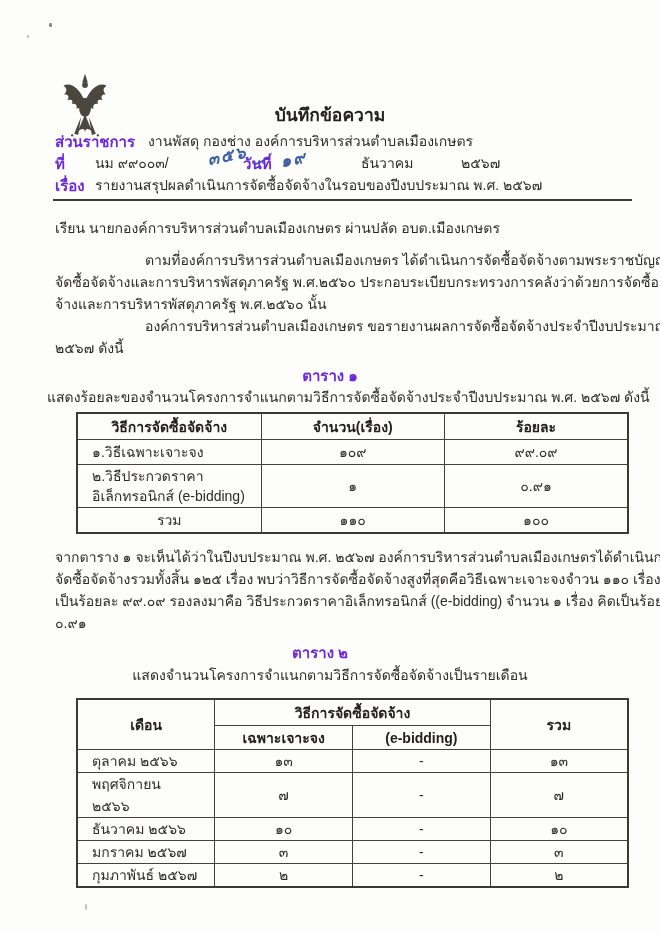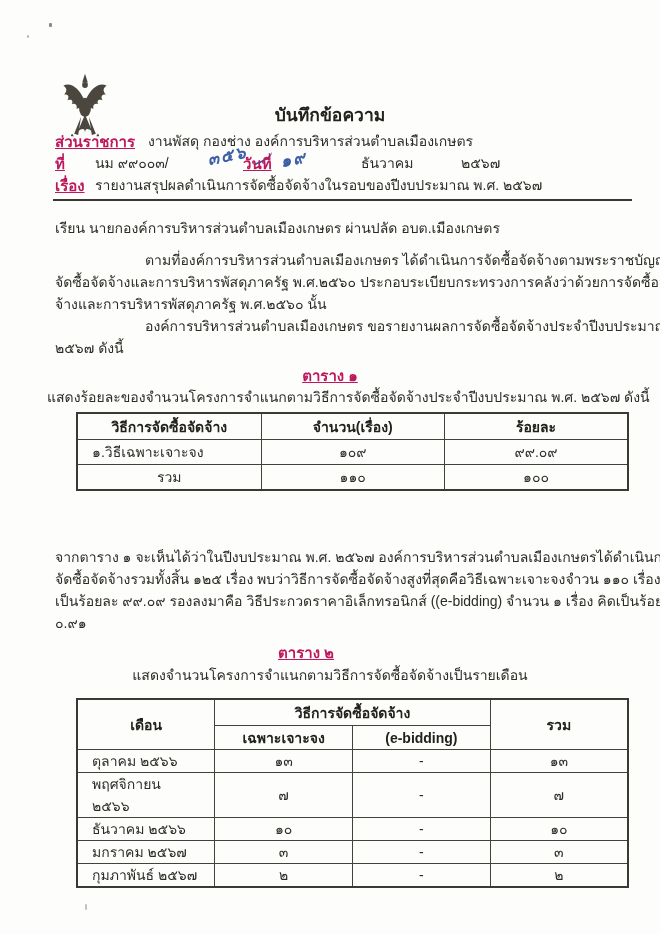--- a/index.html
+++ b/index.html
@@ -4,21 +4,21 @@
 <style>
   html,body{margin:0;padding:0;}
   body{
     width:660px;height:934px;position:relative;overflow:hidden;
     background:#fdfdfb;
     font-family:"Liberation Sans","DejaVu Sans",sans-serif;
     color:#2d2b26;
     -webkit-font-smoothing:antialiased;
   }
   .abs{position:absolute;}
-  .bold{font-weight:bold;color:#be185d;text-decoration:underline;}
+  .bold{font-weight:bold;color:#6d28d9;}
   .body-text{font-size:14px;letter-spacing:0;}
   .line{height:22px;line-height:22px;white-space:nowrap;}
   .indent{padding-left:90px;}
   .center{text-align:center;}
   .page-title{font-size:17.5px;font-weight:bold;color:#23211c;}
   .hand{
     color:#3d5ea9;font-style:italic;font-size:16.5px;font-weight:bold;
     transform:rotate(-11deg);transform-origin:left bottom;letter-spacing:2px;
   }
   .hand-swoosh{
@@ -109,35 +109,40 @@
     <td class="th" style="height:25px;">วิธีการจัดซื้อจัดจ้าง</td>
     <td class="th">จำนวน(เรื่อง)</td>
     <td class="th">ร้อยละ</td>
   </tr>
   <tr>
     <td class="cell-l" style="height:24px;">๑.วิธีเฉพาะเจาะจง</td>
     <td class="cell-c">๑๐๙</td>
     <td class="cell-c">๙๙.๐๙</td>
   </tr>
   <tr>
+    <td class="cell-l" style="height:42px;line-height:20px;">๒.วิธีประกวดราคาอิเล็กทรอนิกส์ (e-bidding)</td>
+    <td class="cell-c">๑</td>
+    <td class="cell-c">๐.๙๑</td>
+  </tr>
+  <tr>
     <td class="cell-c" style="height:24px;">รวม</td>
     <td class="cell-c">๑๑๐</td>
     <td class="cell-c">๑๐๐</td>
   </tr>
 </tbody>
   </table>
 
 <div class="abs body-text" style="left:55px;top:546px;width:578px;">
   <div class="line">จากตาราง ๑ จะเห็นได้ว่าในปีงบประมาณ พ.ศ. ๒๕๖๗ องค์การบริหารส่วนตำบลเมืองเกษตรได้ดำเนินการ</div>
   <div class="line">จัดซื้อจัดจ้างรวมทั้งสิ้น ๑๒๕ เรื่อง พบว่าวิธีการจัดซื้อจัดจ้างสูงที่สุดคือวิธีเฉพาะเจาะจงจำวน ๑๑๐ เรื่อง คิด</div>
   <div class="line">เป็นร้อยละ ๙๙.๐๙ รองลงมาคือ วิธีประกวดราคาอิเล็กทรอนิกส์ ((e-bidding) จำนวน ๑ เรื่อง คิดเป็นร้อยละ</div>
   <div class="line">๐.๙๑</div>
 </div>
 
-<div class="abs bold center" style="left:0;top:641px;width:612px;font-size:15px;">ตาราง ๒</div>
+<div class="abs bold center" style="left:0;top:641px;width:612px;font-size:15px;padding-left:14px;">ตาราง ๒</div>
 <div class="abs body-text center" style="left:0;top:664px;width:660px;">แสดงจำนวนโครงการจำแนกตามวิธีการจัดซื้อจัดจ้างเป็นรายเดือน</div>
 
 <table class="abs tbl" style="left:76px;top:698px;width:553px;">
   <colgroup>
       <col style="width:25%">
       <col style="width:25%">
       <col style="width:25%">
       <col style="width:25%">
     </colgroup>
   <tbody>

